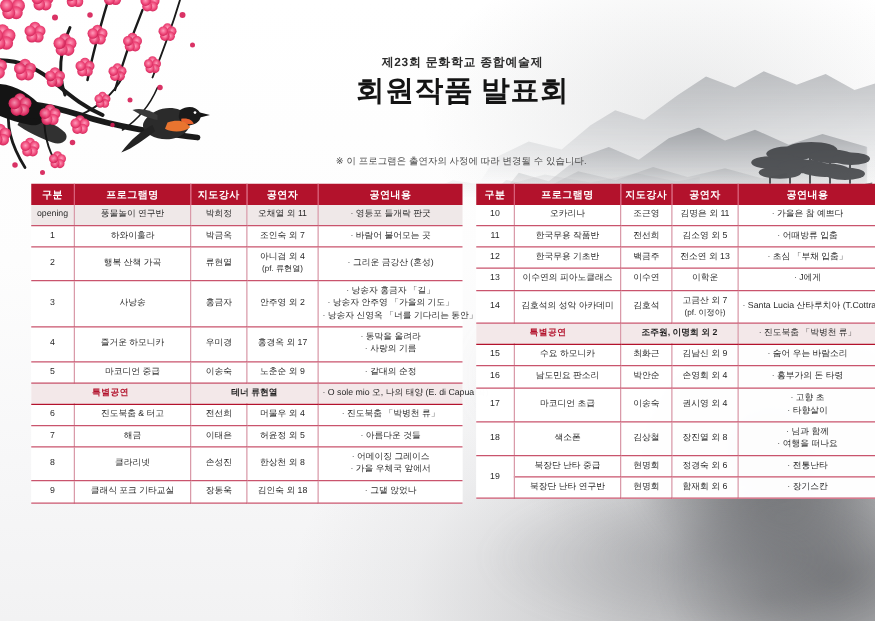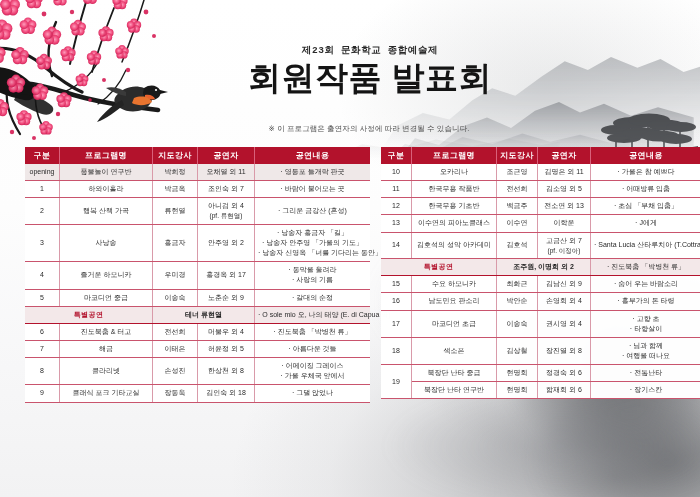--- a/index.html
+++ b/index.html
@@ -101,31 +101,31 @@
     padding-left: 40px;
     box-sizing: border-box;
     pointer-events: none;
   }
   .subtitle {
     font-size: 9.5px;
     color: #2b2b2b;
     letter-spacing: 0.6px;
     font-weight: 600;
     margin: 0 0 3px 0;
-    font-family: Liberation Mono, monospace;
+    font-family: Liberation Sans, sans-serif;
     text-align: center;
   }
   .maintitle {
-    font-size: 33px;
+    font-size: 23px;
     line-height: 1.1;
     color: #141414;
     font-weight: 700;
     letter-spacing: 0.5px;
     margin: 0;
-    font-family: Liberation Sans, sans-serif;
+    font-family: Liberation Serif, serif;
   }
   .note {
     position: absolute;
     left: 0; top: 124px;
     width: 700px;
     text-align: center;
     padding-left: 38px;
     box-sizing: border-box;
     font-size: 7.5px;
     color: #4a4a4a;

